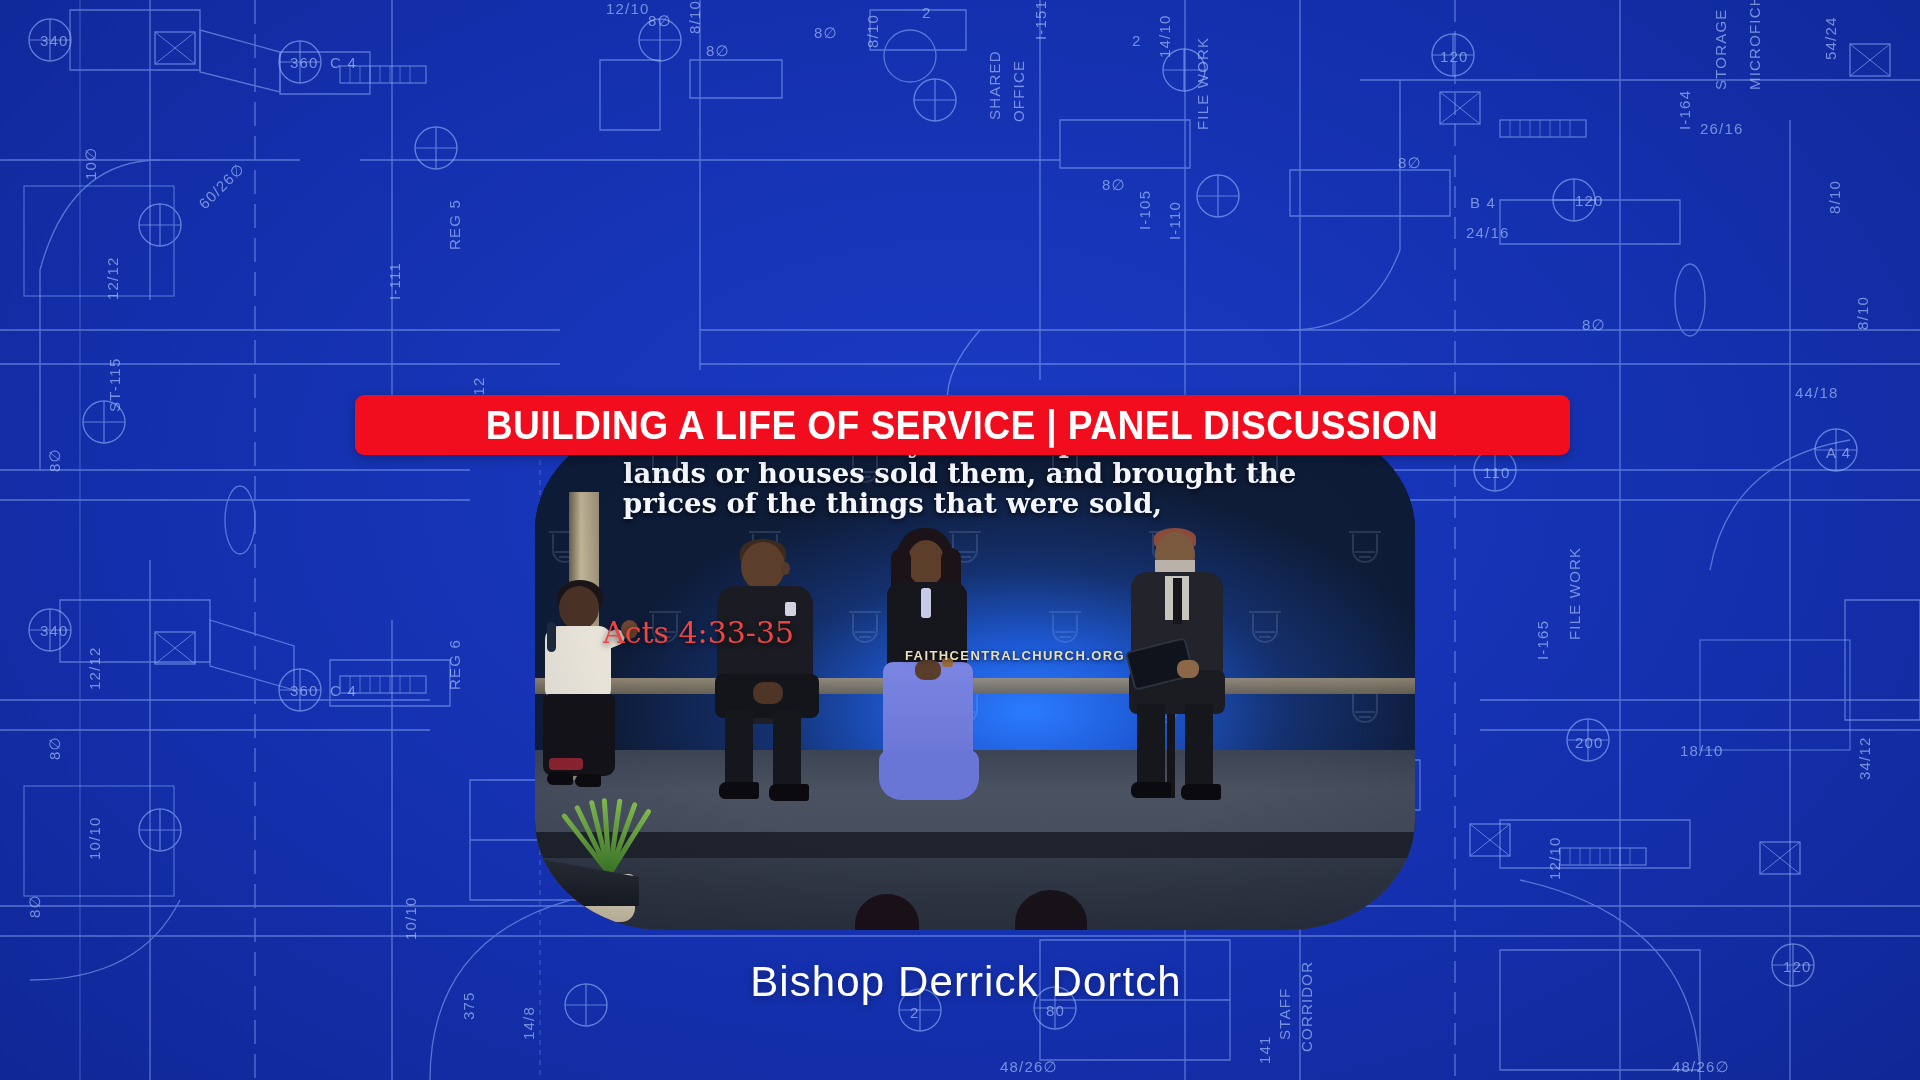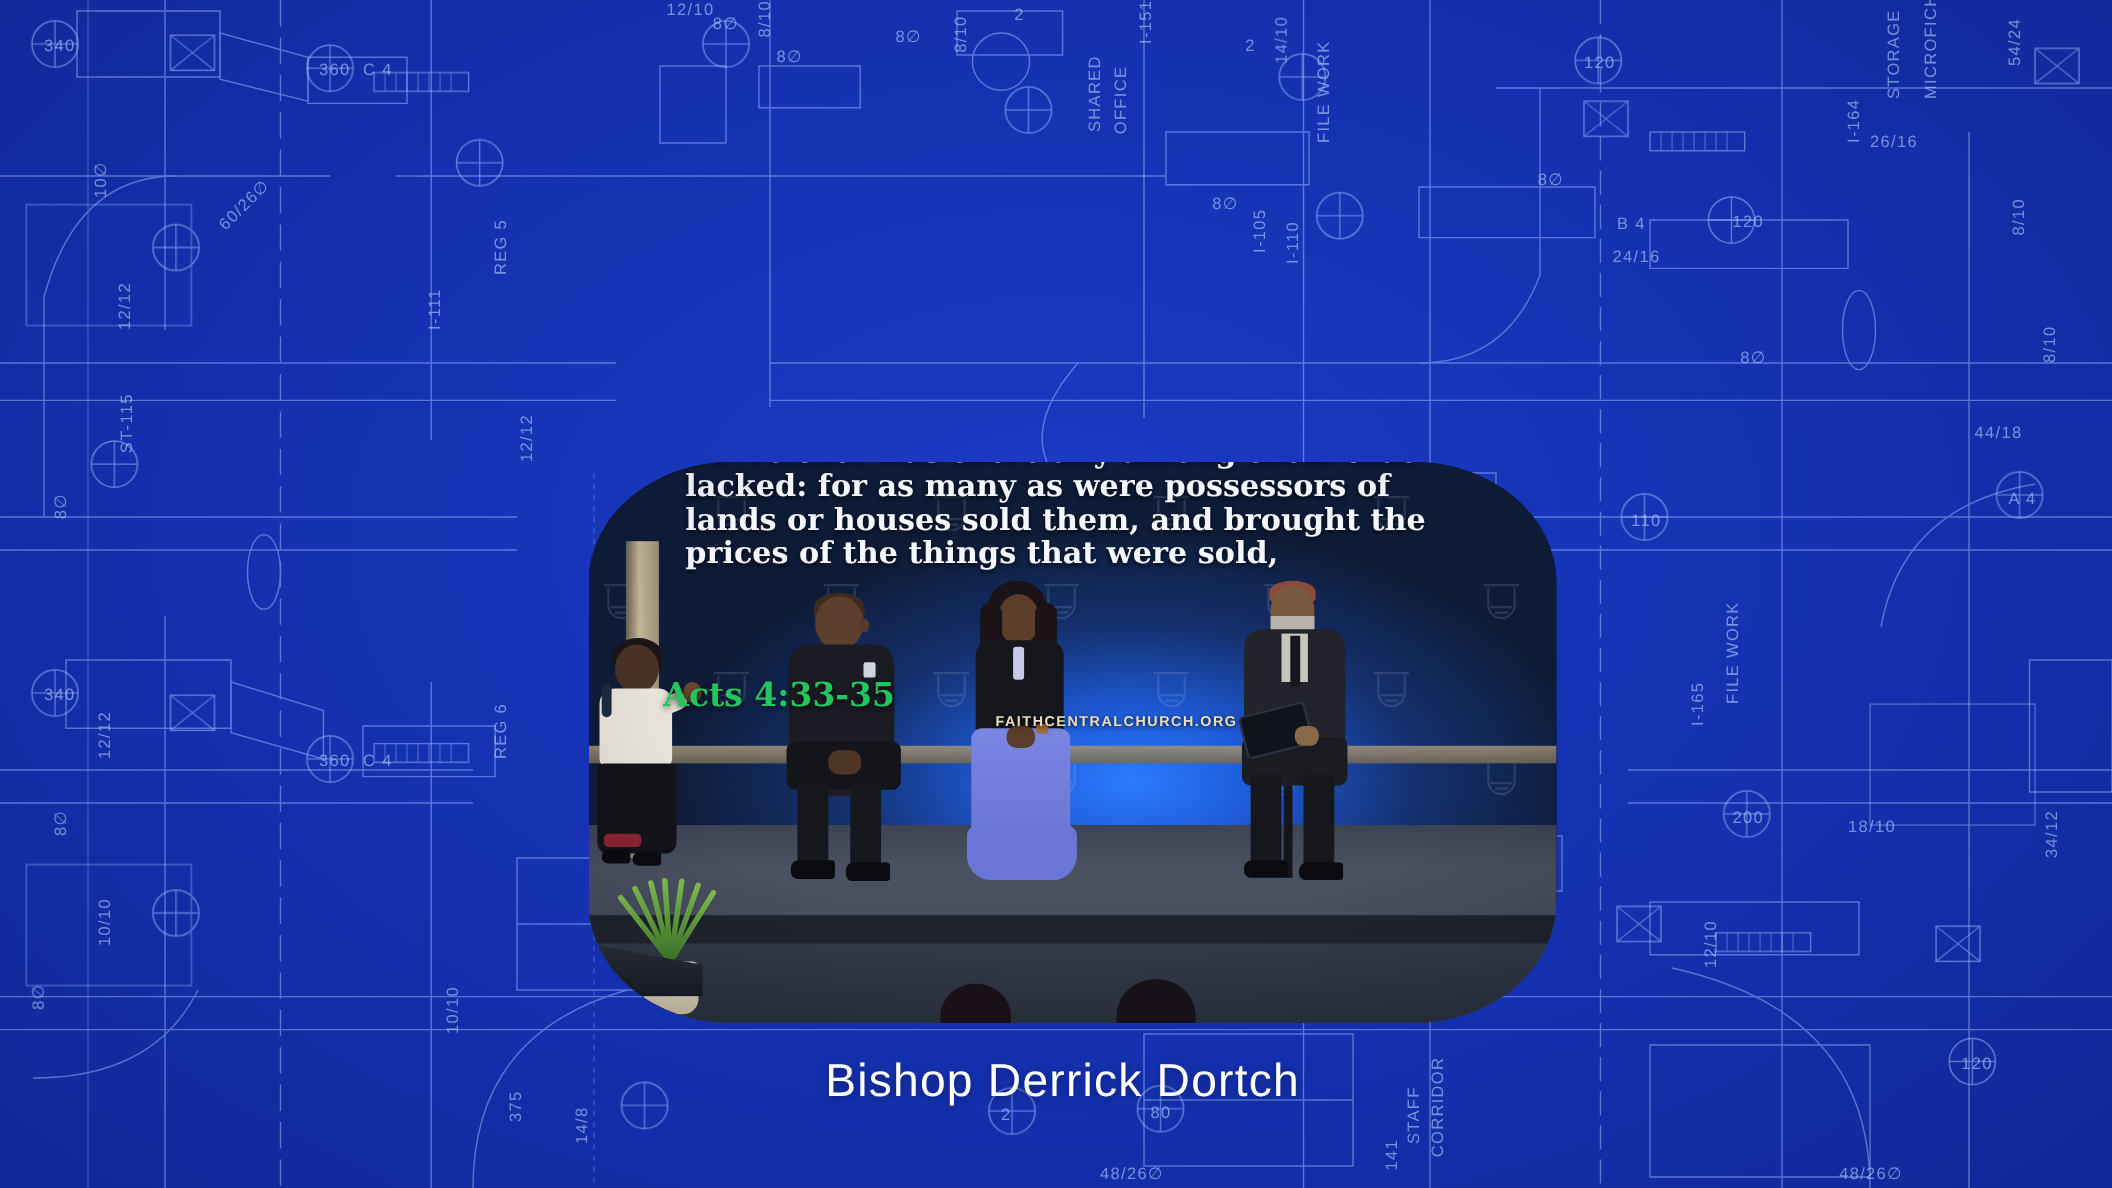--- a/index.html
+++ b/index.html
@@ -104,23 +104,23 @@
     line-height:1.12;
     color:#f4f7ff;
     text-shadow:0 2px 5px rgba(0,0,0,.75);
     white-space:nowrap;
   }
   .scripture .ln { display:block; }
   .scripture .ln0 { opacity:.98; }
   .verse-ref {
     position:absolute; left:68px; top:195px;
     font-family:"DejaVu Serif", serif;
-    font-weight:bold;
+    font-weight:normal;
     font-size:30px;
-    color:#22c55e;
+    color:#ef4444;
     text-shadow:0 2px 6px rgba(0,0,0,.7);
     z-index:2;
   }
   .site-url {
     position:absolute; left:370px; top:228px;
     font-family:"Liberation Sans", sans-serif;
     font-weight:bold;
     font-size:13px;
     letter-spacing:1.4px;
     color:#e8dfbe;
@@ -462,20 +462,23 @@
       <text x="1398" y="168">8∅</text>
       <text x="1582" y="330">8∅</text>
       <text x="1112" y="456">8∅</text>
       <text x="606" y="14">12/10</text>
       <text x="922" y="18">2</text>
       <text x="1132" y="46">2</text>
     </g>
   </svg>
 
 
+  <div class="banner">
+    <span class="banner-text">BUILDING A LIFE OF SERVICE | PANEL DISCUSSION</span>
+  </div>
 
   <div class="photo">
 
     <div class="led">
       <svg class="led-wm" viewBox="0 0 880 330">
         <g fill="none" stroke="#cfe0ff" stroke-width="2">
           <g id="wmU">
             <path d="M-12 -14 v16 a12 12 0 0 0 24 0 v-16"></path>
             <path d="M-16 -16 h32 M-10 4 h20 M-6 9 h12"></path>
           </g>

